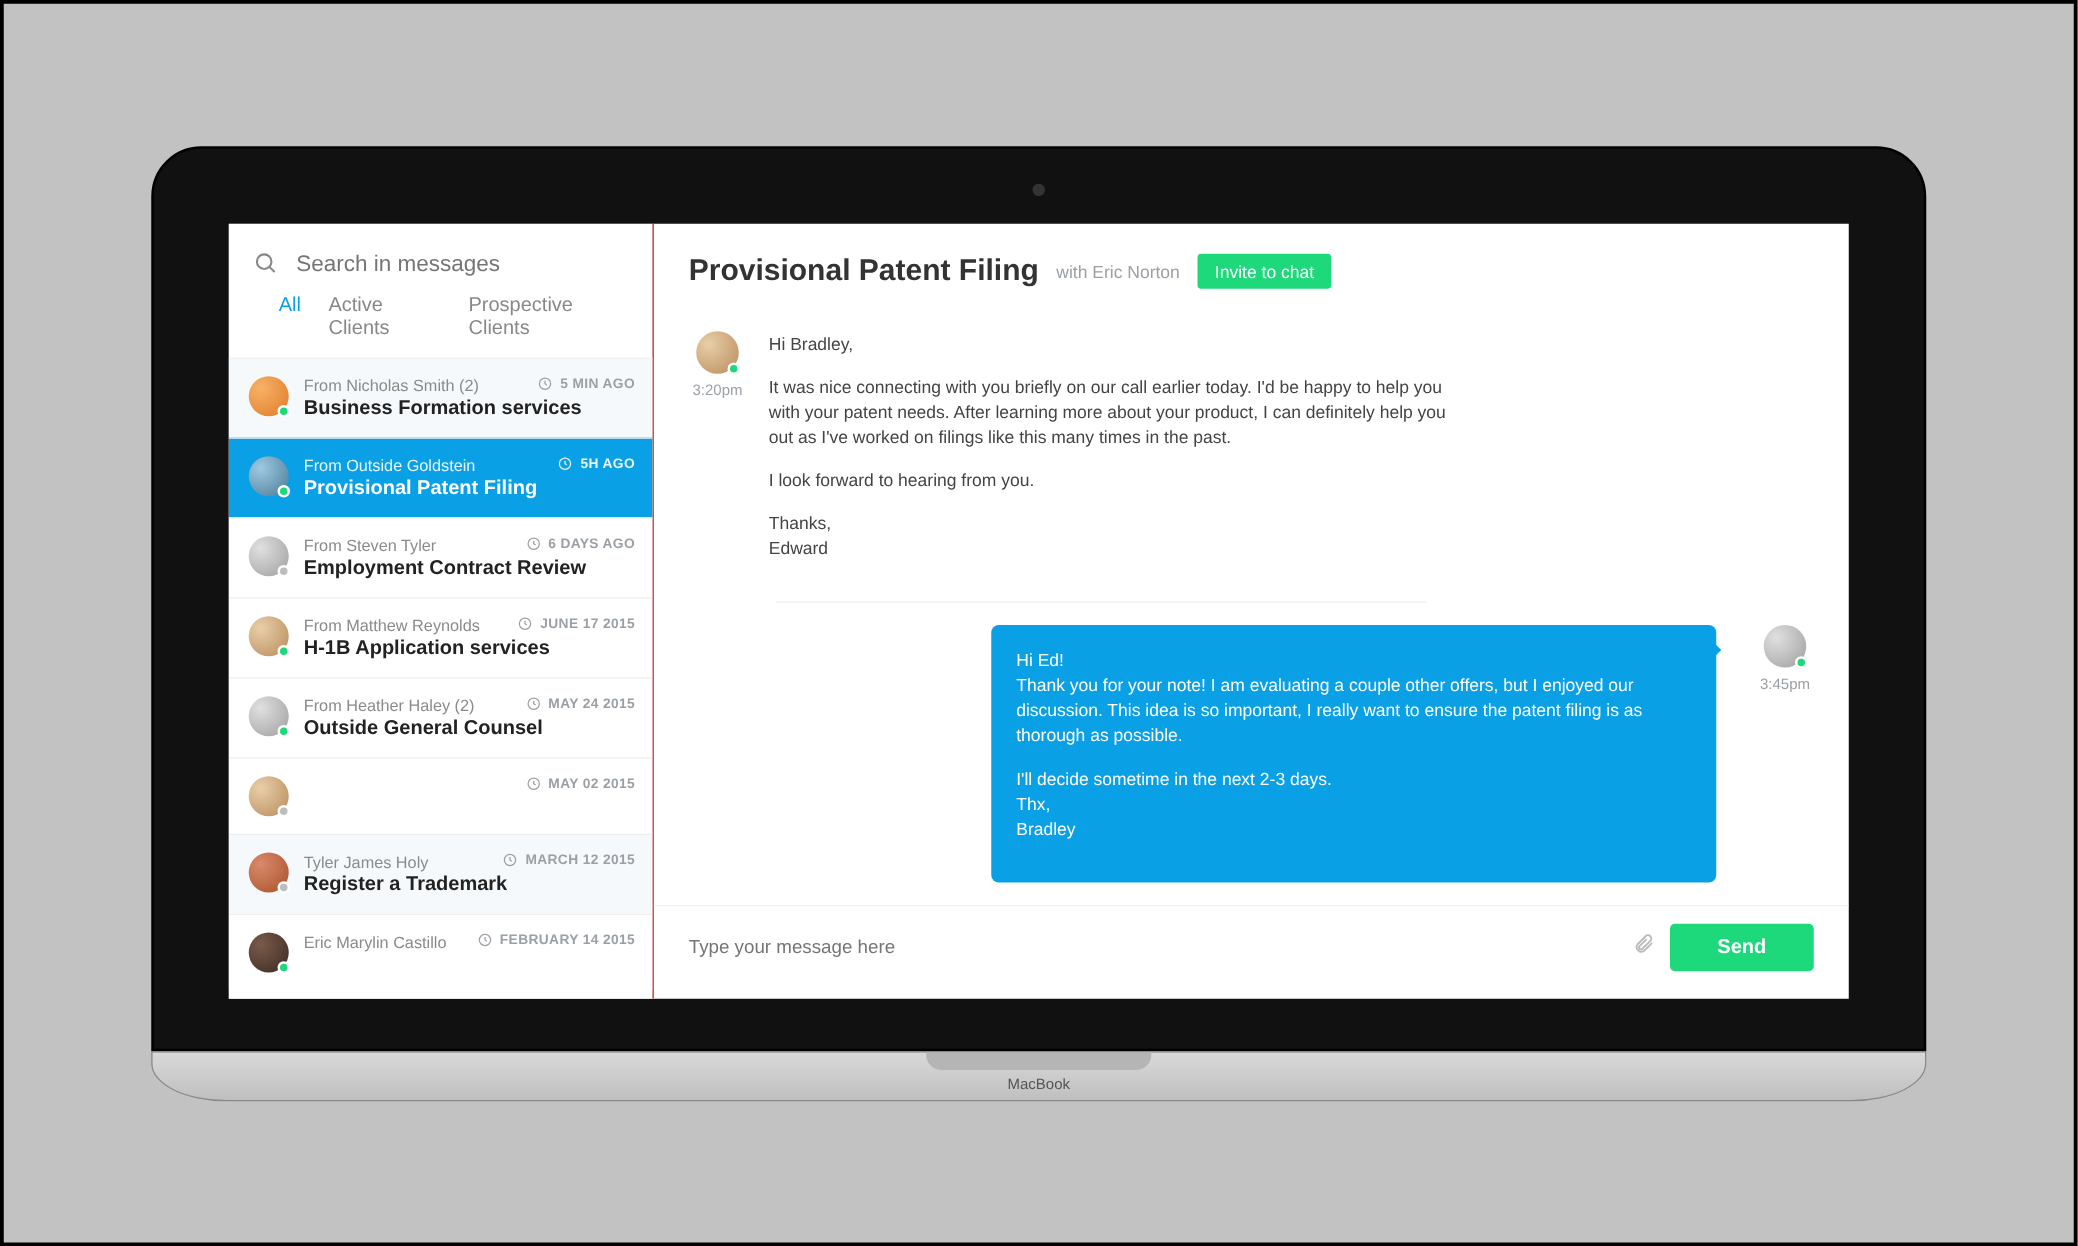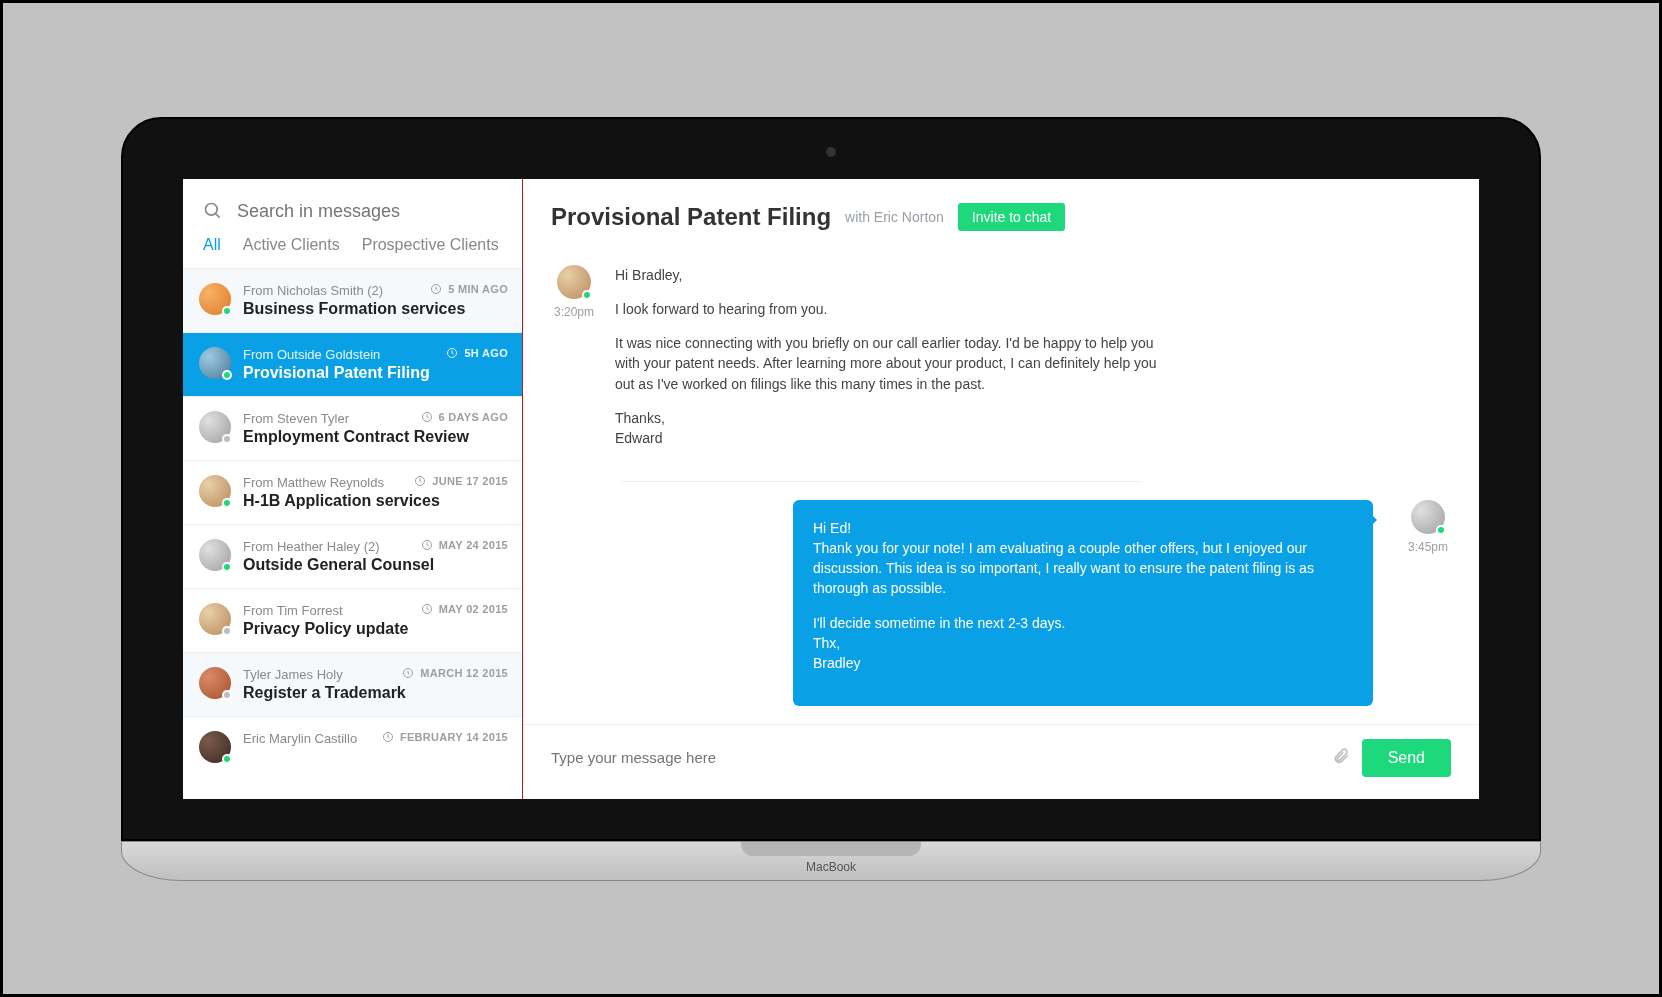--- a/index.html
+++ b/index.html
@@ -62,21 +62,21 @@
   .search-row {
     display:flex; align-items:center; gap:14px;
     padding: 22px 20px 10px 20px;
   }
   .search-row svg { flex:0 0 auto; }
   .search-input {
     border:none; outline:none; font-size:18px; color:#999; width:100%;
   }
   .tabs {
     display:flex; gap:22px; padding: 4px 20px 14px 20px;
-    font-size:16px; color:#888;
+    font-size:16px; color:#888;margin-left:20px;
   }
   .tabs .tab { cursor:pointer; }
   .tabs .tab.active { color:#0aa0e6; }
   .list { flex:1; overflow:hidden; }
   .item {
     display:flex; align-items:flex-start; gap:12px;
     padding: 14px 16px; border-top:1px solid #eee;
     cursor:pointer; position:relative;
     background:#fff;
   }
@@ -151,21 +151,21 @@
     display:flex; align-items:center; gap:12px;
     padding: 14px 28px 22px 28px;
     border-top:1px solid #f0f0f0;
   }
   .composer input {
     flex:1; border:none; outline:none; font-size:15px; color:#999;
   }
   .attach { color:#bbb; cursor:pointer; }
   .send-btn {
     background:#1ed97b; color:#fff; border:none; font-size:16px;
-    padding:10px 26px; border-radius:4px; cursor:pointer; font-weight:400;
+    padding:10px 38px; border-radius:4px; cursor:pointer; font-weight:700;
   }
 
   .clock-icon { width:12px;height:12px; }
 
   
   .av-orange{background:radial-gradient(circle at 30% 30%,#f7b267,#e07a28);}
   .av-blue  {background:radial-gradient(circle at 30% 30%,#9ec9e2,#4a7a95);}
   .av-grey  {background:radial-gradient(circle at 30% 30%,#e0e0e0,#9e9e9e);}
   .av-tan   {background:radial-gradient(circle at 30% 30%,#e8cfa8,#b88a5a);}
   .av-dark  {background:radial-gradient(circle at 30% 30%,#7a5a4a,#3a2a22);}
@@ -277,24 +277,20 @@
                   <path d="M12 7v5l3 2"></path>
                 </svg>
               <span>MAY 24 2015</span>
             </div>
           </div>
 
           <div class="item">
             <div class="avatar av-tan">
                 <span class="dot offline"></span>
               </div>
-            <div class="body">
-              <div class="from">From Tim Forrest</div>
-              <div class="subject">Privacy Policy update</div>
-            </div>
             <div class="meta">
               <svg class="clock-icon" viewBox="0 0 24 24" fill="none" stroke="currentColor" stroke-width="2">
                   <circle cx="12" cy="12" r="9"></circle>
                   <path d="M12 7v5l3 2"></path>
                 </svg>
               <span>MAY 02 2015</span>
             </div>
           </div>
 
           <div class="item alt">
@@ -345,22 +341,22 @@
 
           <div class="msg">
             <div class="av-col">
               <div class="avatar av-tan">
                   <span class="dot online"></span>
                 </div>
               <div class="time">3:20pm</div>
             </div>
             <div class="content">
               <p>Hi Bradley,</p>
+              <p>It was nice connecting with you briefly on our call earlier today. I'd be happy to help you with your patent needs. After learning more about your product, I can definitely help you out as I've worked on filings like this many times in the past.</p>
               <p>I look forward to hearing from you.</p>
-              <p>It was nice connecting with you briefly on our call earlier today. I'd be happy to help you with your patent needs. After learning more about your product, I can definitely help you out as I've worked on filings like this many times in the past.</p>
               <p><span>Thanks,</span><br><span>Edward</span></p>
             </div>
           </div>
 
           <hr class="rule">
 
           <div class="msg blue">
             <div class="bubble">
               <p><span>Hi Ed!</span><br><span>Thank you for your note! I am evaluating a couple other offers, but I enjoyed our discussion. This idea is so important, I really want to ensure the patent filing is as thorough as possible.</span></p>
               <p><span>I'll decide sometime in the next 2-3 days.</span><br><span>Thx,</span><br><span>Bradley</span></p>

